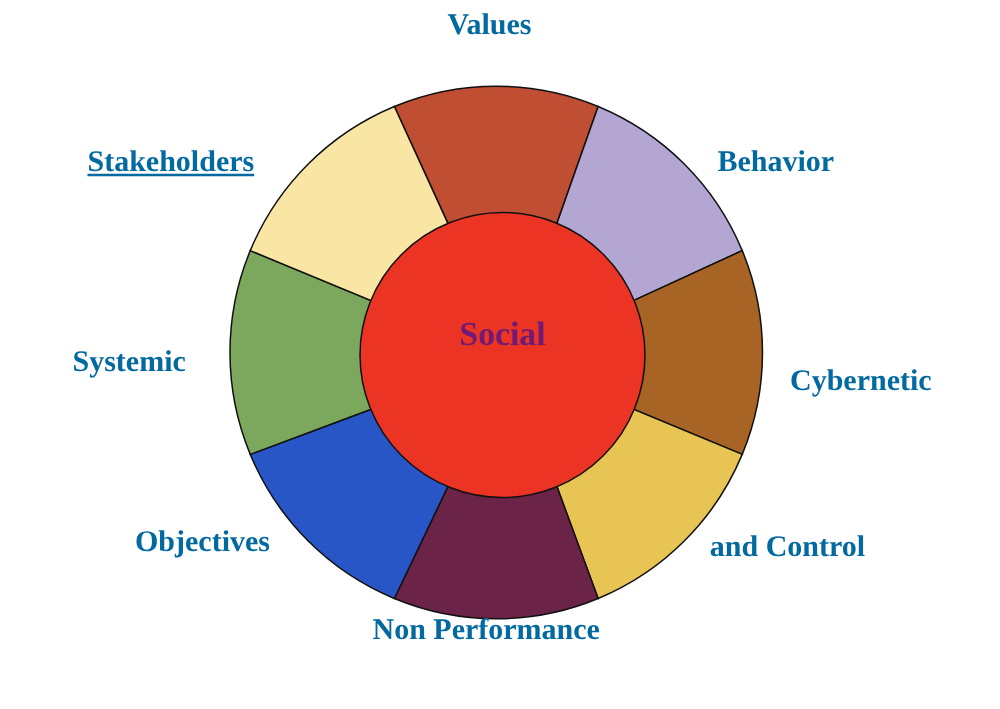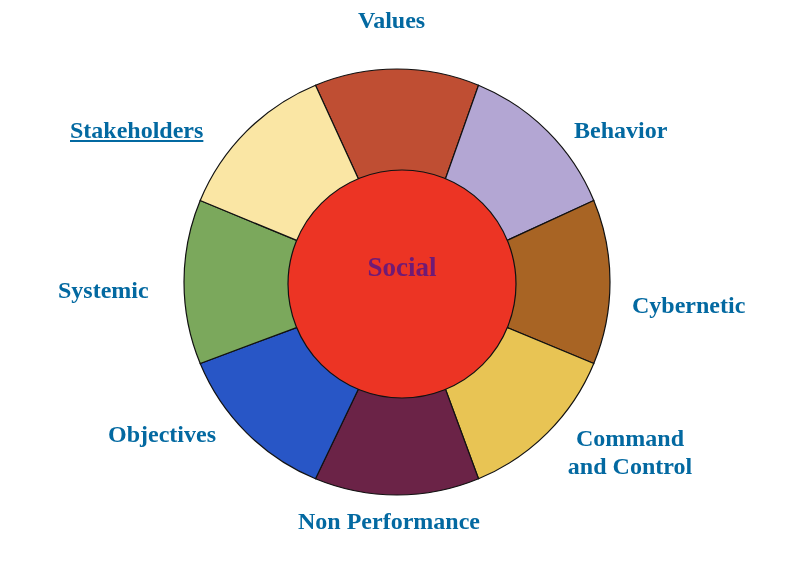--- a/index.html
+++ b/index.html
@@ -26,19 +26,18 @@
 </svg>
 
 <div class="center-text">
   <div>Social</div>
 </div>
 
 <div class="label" style="left:358px; top:6px;">Values</div>
 <div class="label" style="left:574px; top:116px;">Behavior</div>
 <div class="label" style="left:632px; top:291px;">Cybernetic</div>
 <div class="label" style="left:555px; top:424px; text-align:center; width:150px;">
-  <div>Command</div>
   <div>and Control</div>
 </div>
-<div class="label" style="left:298px; top:507px;">Non Performance</div>
+<div class="label" style="left:298px; top:490px;">Non Performance</div>
 <div class="label" style="left:108px; top:420px;">Objectives</div>
 <div class="label" style="left:58px; top:276px;">Systemic</div>
 <div class="label" style="left:70px; top:116px;text-decoration:underline;">Stakeholders</div>
 
 </body></html>

